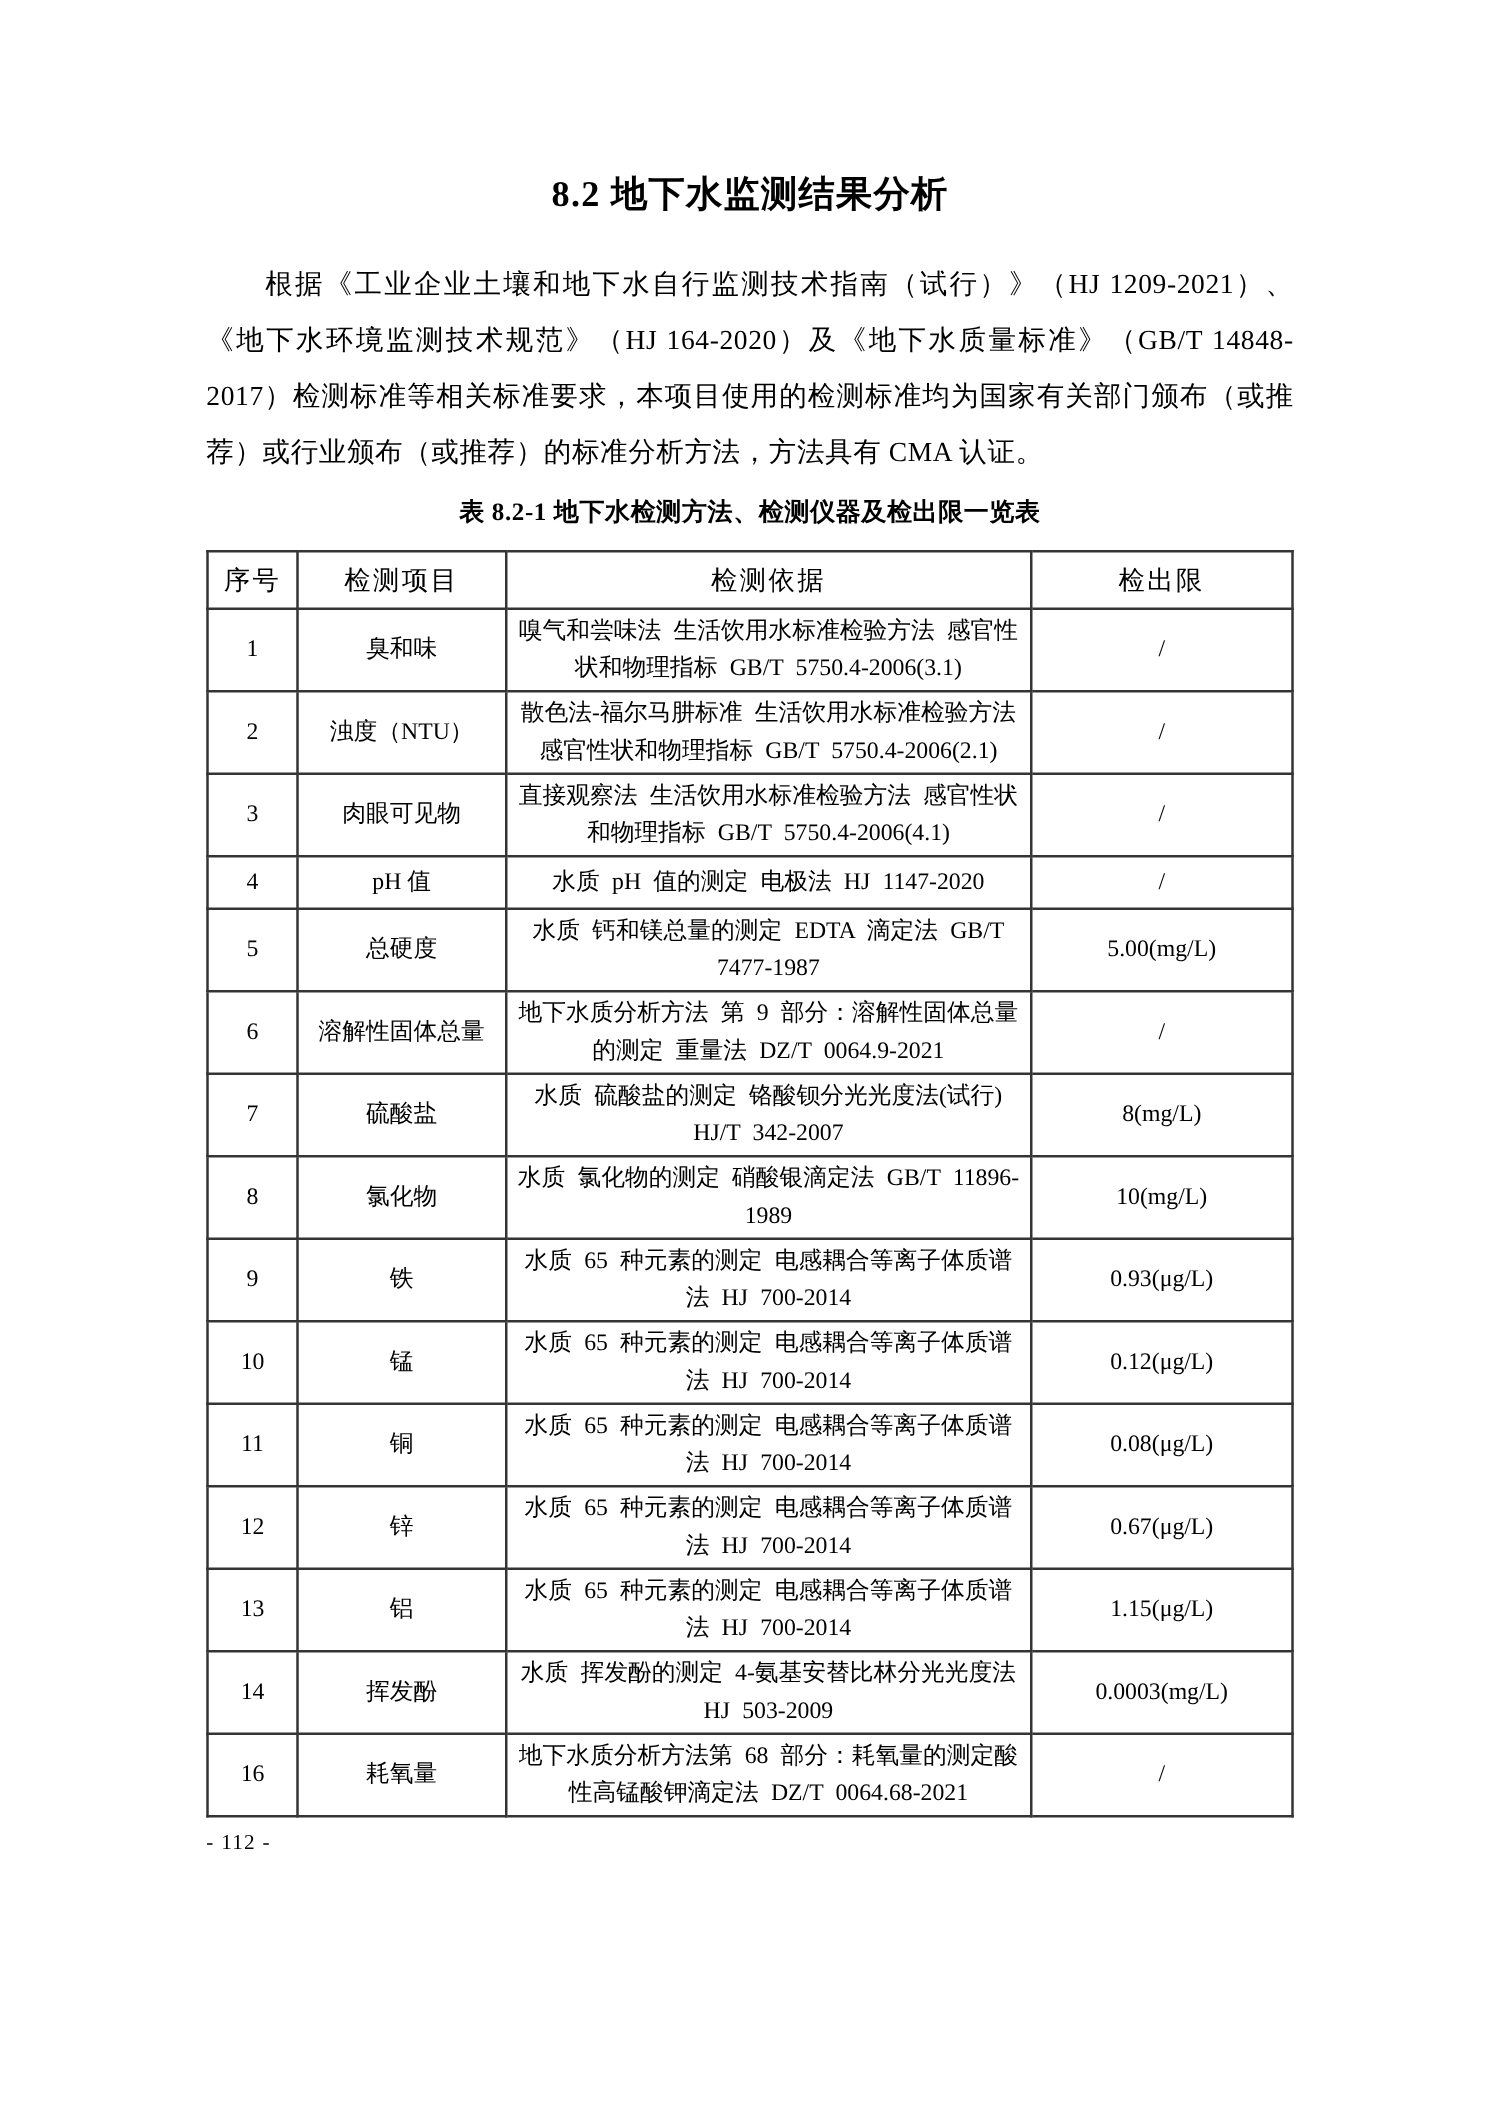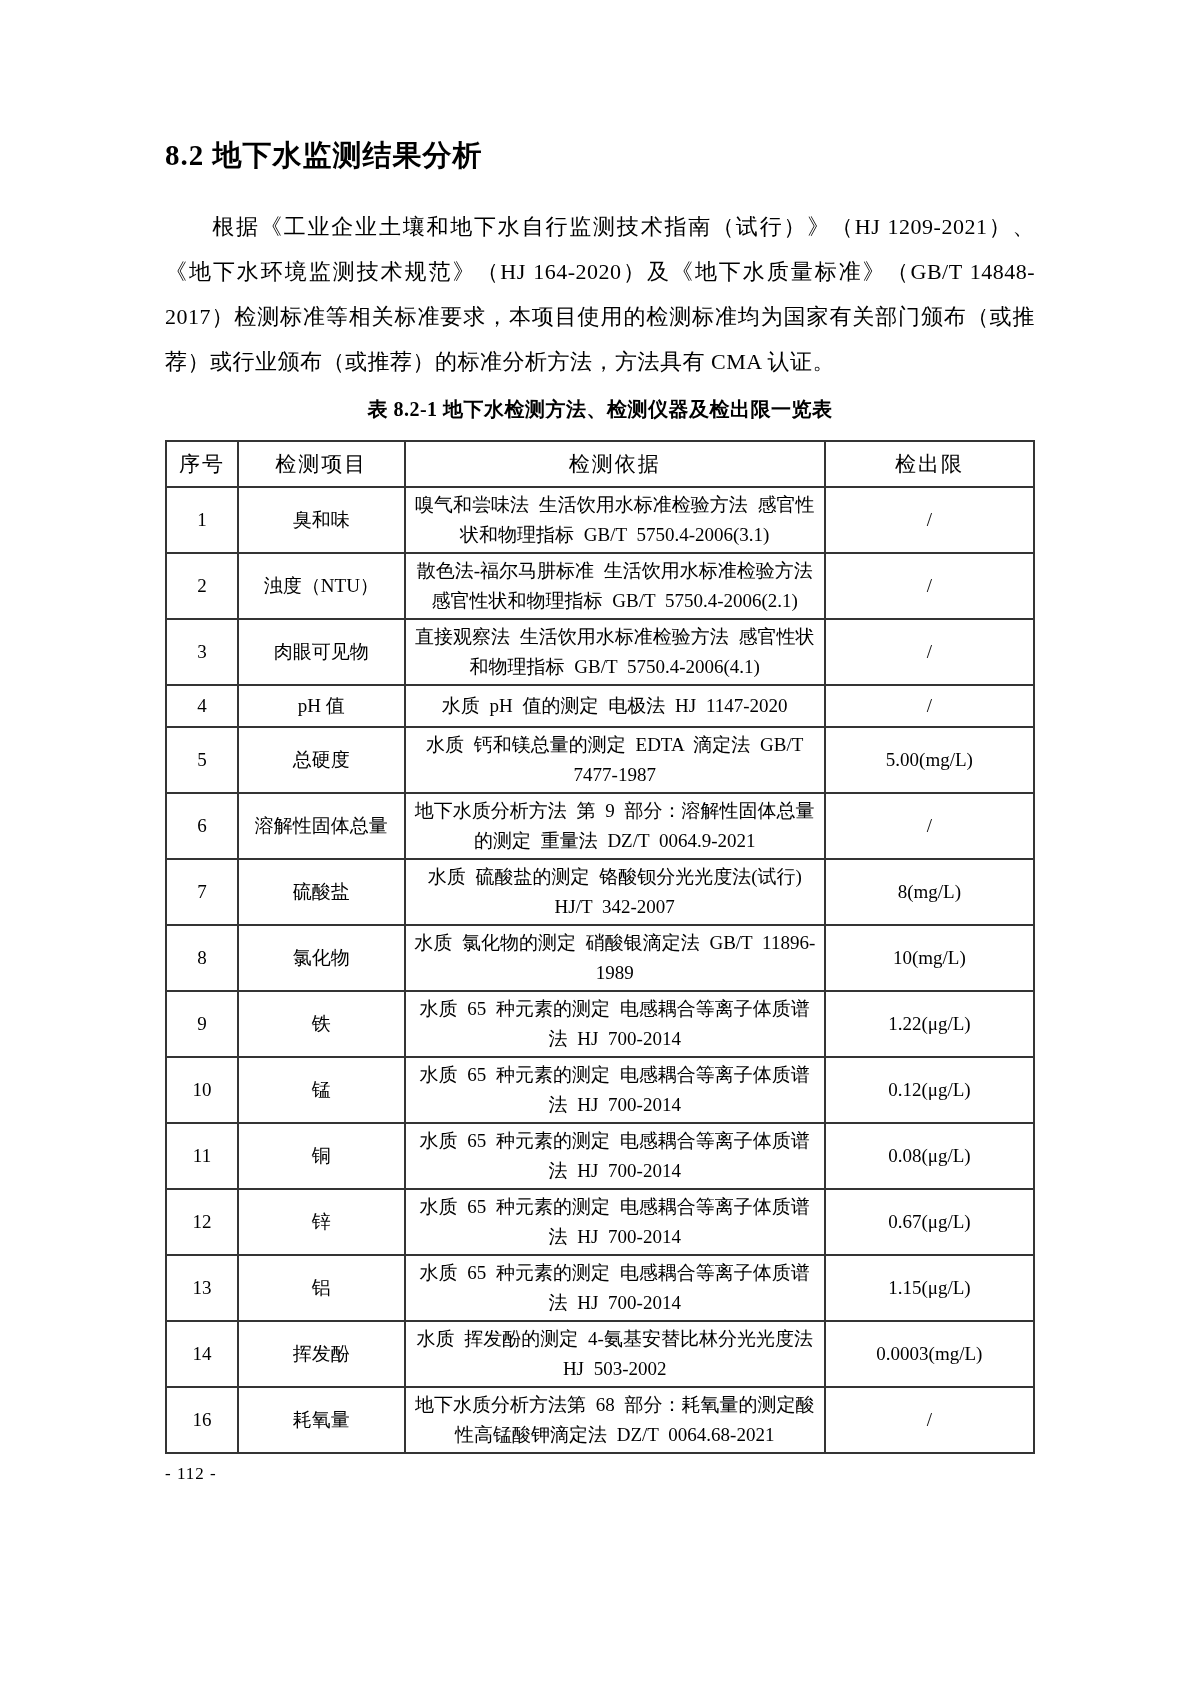--- a/index.html
+++ b/index.html
@@ -15,20 +15,21 @@
     width: 1199px;
     height: 1696px;
     padding: 136px 164px 0 165px;
     position: relative;
   }
   .h1 {
     font-size: 29px;
     font-weight: bold;
     letter-spacing: 1px;
     margin: 0;
+    text-align: center;
   }
   .h2 {
     font-size: 24px;
     font-weight: bold;
     letter-spacing: 0.5px;
     margin: 36px 0 0 0;
   }
   .para {
     margin: 28px 0 0 0;
     font-size: 22px;
@@ -150,21 +151,21 @@
         <tr>
     <td class="c-no">8</td>
     <td class="c-item">氯化物</td>
     <td class="c-basis">水质 氯化物的测定 硝酸银滴定法 GB/T 11896-1989</td>
     <td class="c-limit">10(mg/L)</td>
   </tr>
         <tr>
     <td class="c-no">9</td>
     <td class="c-item">铁</td>
     <td class="c-basis">水质 65 种元素的测定 电感耦合等离子体质谱法 HJ 700-2014</td>
-    <td class="c-limit">1.22(μg/L)</td>
+    <td class="c-limit">0.93(μg/L)</td>
   </tr>
         <tr>
     <td class="c-no">10</td>
     <td class="c-item">锰</td>
     <td class="c-basis">水质 65 种元素的测定 电感耦合等离子体质谱法 HJ 700-2014</td>
     <td class="c-limit">0.12(μg/L)</td>
   </tr>
         <tr>
     <td class="c-no">11</td>
     <td class="c-item">铜</td>
@@ -179,21 +180,21 @@
   </tr>
         <tr>
     <td class="c-no">13</td>
     <td class="c-item">铝</td>
     <td class="c-basis">水质 65 种元素的测定 电感耦合等离子体质谱法 HJ 700-2014</td>
     <td class="c-limit">1.15(μg/L)</td>
   </tr>
         <tr>
     <td class="c-no">14</td>
     <td class="c-item">挥发酚</td>
-    <td class="c-basis">水质 挥发酚的测定 4-氨基安替比林分光光度法 HJ 503-2002</td>
+    <td class="c-basis">水质 挥发酚的测定 4-氨基安替比林分光光度法 HJ 503-2009</td>
     <td class="c-limit">0.0003(mg/L)</td>
   </tr>
         <tr>
     <td class="c-no">16</td>
     <td class="c-item">耗氧量</td>
     <td class="c-basis">地下水质分析方法第 68 部分：耗氧量的测定酸性高锰酸钾滴定法 DZ/T 0064.68-2021</td>
     <td class="c-limit">/</td>
   </tr>
       </tbody>
   </table>

